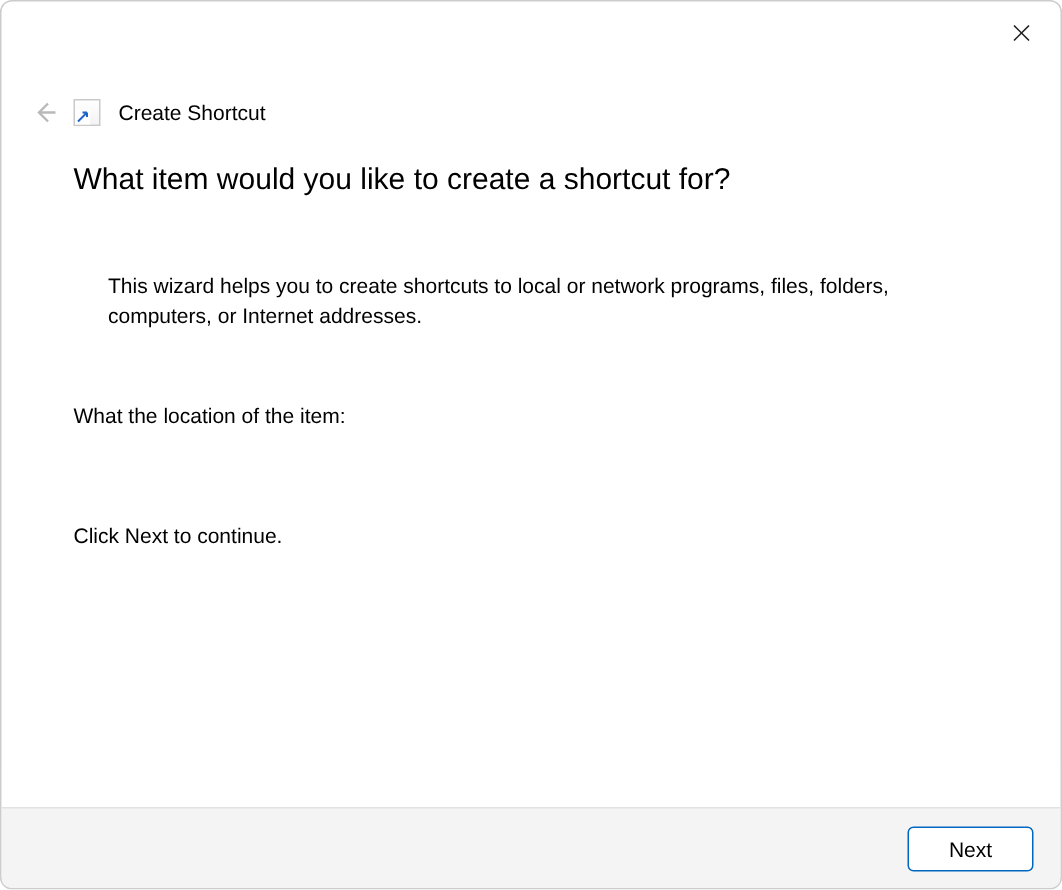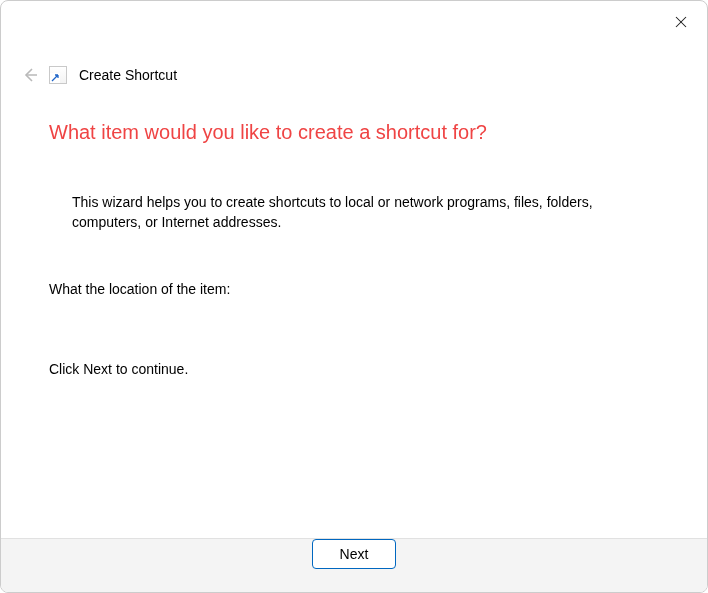--- a/index.html
+++ b/index.html
@@ -61,24 +61,24 @@
     .shortcut-icon .arrow svg { position: absolute; left: 1px; bottom: 1px; }
     .header-title {
       font-size: 14px; color: #000;
       margin-left: 2px;
     }
     .content {
       padding: 0 48px;
       flex: 1;
     }
     .main-heading {
-      color: #ef4444;
+      color: #000000;
       font-size: 20px;
       font-weight: 400;
-      margin-top: 30px;
+      margin-top: 18px;
       margin-bottom: 48px;
     }
     .desc1 {
       color: #000;
       font-size: 14px;
       line-height: 1.45;
       margin-bottom: 48px;
       max-width: 560px;
       margin-left: 23px;
     }
@@ -128,25 +128,24 @@
     }
     .continue-text {
       margin-top: 64px;
       font-size: 14px;
     }
     .footer {
       background: #f4f4f4;
       border-top: 1px solid #e1e1e1;
       height: 54px;
       display: flex;
-      justify-content: space-between;
+      justify-content: flex-end;
       align-items: center;
       gap: 10px;
       padding: 0 18px;
-      flex-direction: column;
     }
     .footer button {
       height: 30px;
       width: 84px;
       border-radius: 4px;
       font-family: inherit; font-size: 14px;
       cursor: default;
     }
     .next-btn {
       background: #fff;

